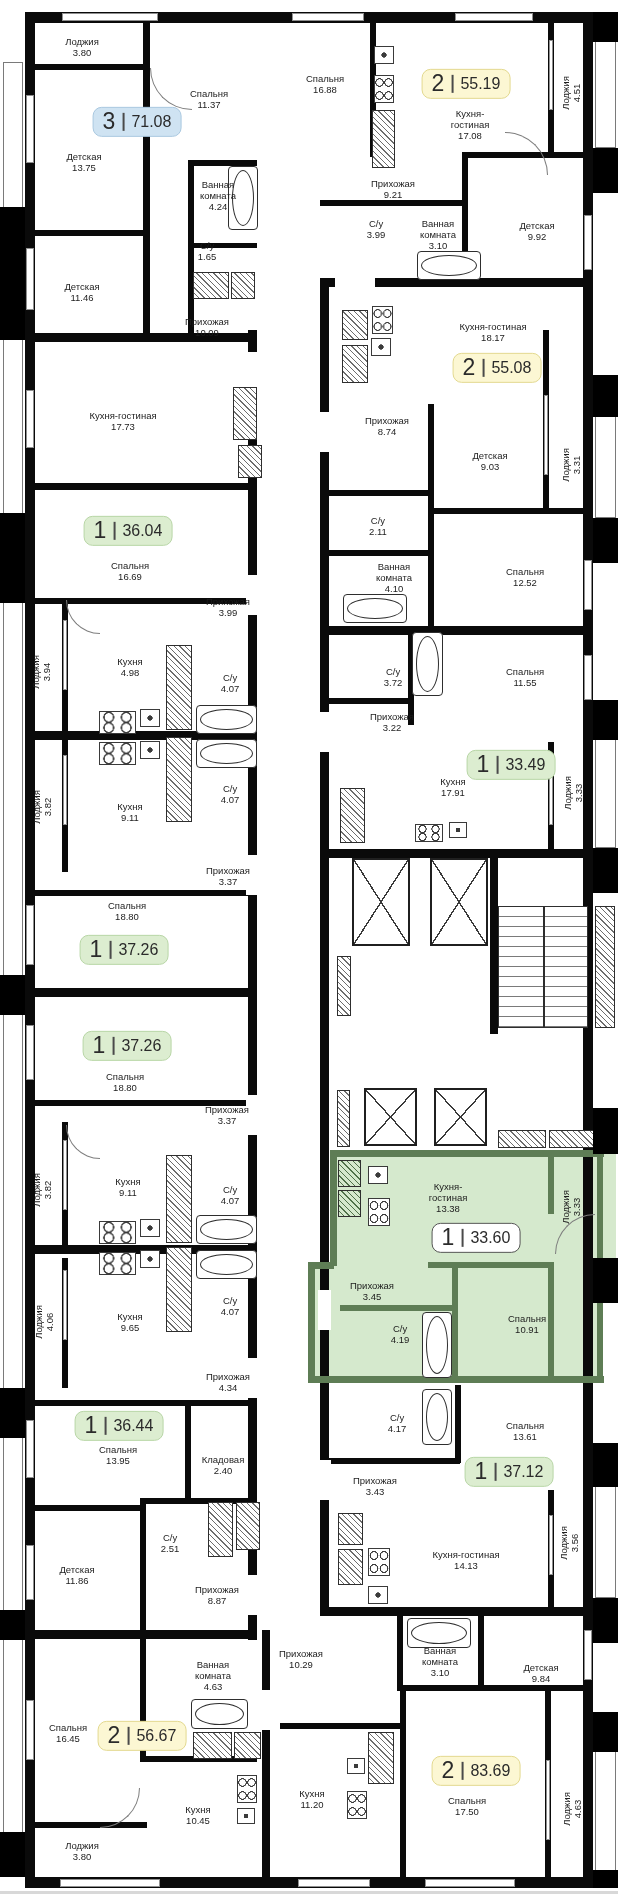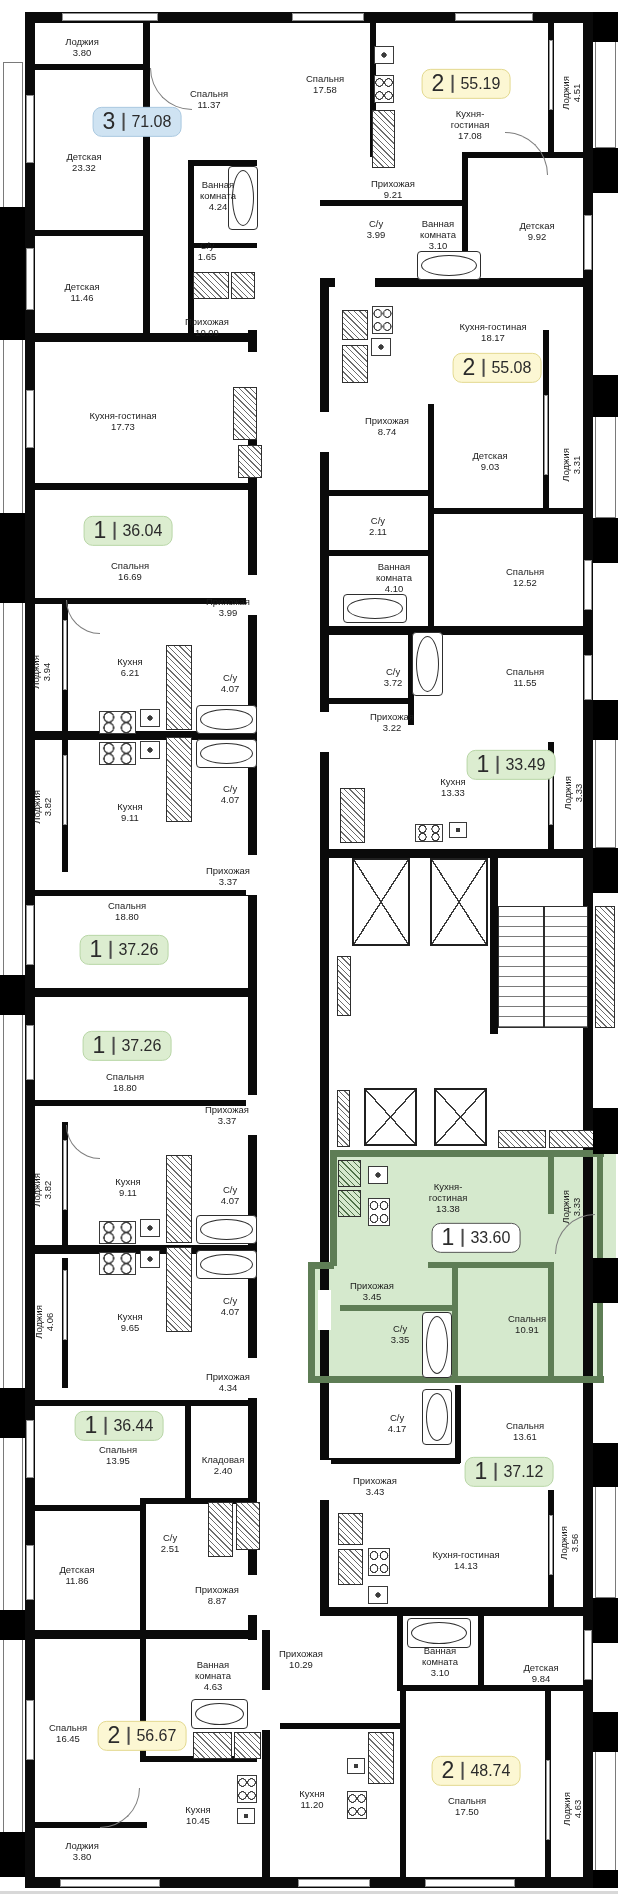--- a/index.html
+++ b/index.html
@@ -251,73 +251,73 @@
     <div class="sink" style="left: 347px; top: 1758px; width: 18px; height: 16px;"></div>
     <div class="door" style="left: 150px; top: 68px; width: 42px; height: 42px; transform: rotate(0deg);"></div>
     <div class="door" style="left: 505px; top: 132px; width: 43px; height: 43px; transform: rotate(180deg);"></div>
     <div class="door" style="left: 555px; top: 1214px; width: 40px; height: 40px; transform: rotate(90deg);"></div>
     <div class="door" style="left: 100px; top: 1788px; width: 40px; height: 40px; transform: rotate(270deg);"></div>
     <div class="door" style="left: 66px; top: 600px; width: 34px; height: 34px; transform: rotate(0deg);"></div>
     <div class="door" style="left: 66px; top: 1125px; width: 34px; height: 34px; transform: rotate(0deg);"></div>
     <div class="pageline" style="left: 0px; top: 1891px; width: 618px; height: 3px;"></div>
     <div class="room" style="left: 82px; top: 48px;"><span>Лоджия</span><span class="rarea">3.80</span></div>
     <div class="room" style="left: 209px; top: 100px;"><span>Спальня</span><span class="rarea">11.37</span></div>
-    <div class="room" style="left: 84px; top: 163px;"><span>Детская</span><span class="rarea">23.32</span></div>
+    <div class="room" style="left: 84px; top: 163px;"><span>Детская</span><span class="rarea">13.75</span></div>
     <div class="room" style="left: 218px; top: 196px;"><span>Ванная
 комната</span><span class="rarea">4.24</span></div>
     <div class="room" style="left: 207px; top: 252px;"><span>С/у</span><span class="rarea">1.65</span></div>
     <div class="room" style="left: 82px; top: 293px;"><span>Детская</span><span class="rarea">11.46</span></div>
     <div class="room" style="left: 207px; top: 328px;"><span>Прихожая</span><span class="rarea">10.09</span></div>
     <div class="room" style="left: 123px; top: 422px;"><span>Кухня-гостиная</span><span class="rarea">17.73</span></div>
-    <div class="room" style="left: 325px; top: 85px;"><span>Спальня</span><span class="rarea">17.58</span></div>
+    <div class="room" style="left: 325px; top: 85px;"><span>Спальня</span><span class="rarea">16.88</span></div>
     <div class="room" style="left: 470px; top: 125px;"><span>Кухня-
 гостиная</span><span class="rarea">17.08</span></div>
     <div class="room room--rot" style="left: 572px; top: 93px;"><span>Лоджия</span><span class="rarea">4.51</span></div>
     <div class="room" style="left: 393px; top: 190px;"><span>Прихожая</span><span class="rarea">9.21</span></div>
     <div class="room" style="left: 376px; top: 230px;"><span>С/у</span><span class="rarea">3.99</span></div>
     <div class="room" style="left: 438px; top: 235px;"><span>Ванная
 комната</span><span class="rarea">3.10</span></div>
     <div class="room" style="left: 537px; top: 232px;"><span>Детская</span><span class="rarea">9.92</span></div>
     <div class="room" style="left: 493px; top: 333px;"><span>Кухня-гостиная</span><span class="rarea">18.17</span></div>
     <div class="room" style="left: 387px; top: 427px;"><span>Прихожая</span><span class="rarea">8.74</span></div>
     <div class="room" style="left: 490px; top: 462px;"><span>Детская</span><span class="rarea">9.03</span></div>
     <div class="room room--rot" style="left: 572px; top: 465px;"><span>Лоджия</span><span class="rarea">3.31</span></div>
     <div class="room" style="left: 378px; top: 527px;"><span>С/у</span><span class="rarea">2.11</span></div>
     <div class="room" style="left: 394px; top: 578px;"><span>Ванная
 комната</span><span class="rarea">4.10</span></div>
     <div class="room" style="left: 525px; top: 578px;"><span>Спальня</span><span class="rarea">12.52</span></div>
     <div class="room" style="left: 130px; top: 572px;"><span>Спальня</span><span class="rarea">16.69</span></div>
     <div class="room" style="left: 228px; top: 608px;"><span>Прихожая</span><span class="rarea">3.99</span></div>
     <div class="room room--rot" style="left: 42px; top: 672px;"><span>Лоджия</span><span class="rarea">3.94</span></div>
-    <div class="room" style="left: 130px; top: 668px;"><span>Кухня</span><span class="rarea">6.21</span></div>
+    <div class="room" style="left: 130px; top: 668px;"><span>Кухня</span><span class="rarea">4.98</span></div>
     <div class="room" style="left: 230px; top: 684px;"><span>С/у</span><span class="rarea">4.07</span></div>
     <div class="room" style="left: 393px; top: 678px;"><span>С/у</span><span class="rarea">3.72</span></div>
     <div class="room" style="left: 525px; top: 678px;"><span>Спальня</span><span class="rarea">11.55</span></div>
     <div class="room" style="left: 392px; top: 723px;"><span>Прихожая</span><span class="rarea">3.22</span></div>
-    <div class="room" style="left: 453px; top: 788px;"><span>Кухня</span><span class="rarea">13.33</span></div>
+    <div class="room" style="left: 453px; top: 788px;"><span>Кухня</span><span class="rarea">17.91</span></div>
     <div class="room room--rot" style="left: 574px; top: 793px;"><span>Лоджия</span><span class="rarea">3.33</span></div>
     <div class="room room--rot" style="left: 43px; top: 807px;"><span>Лоджия</span><span class="rarea">3.82</span></div>
     <div class="room" style="left: 130px; top: 813px;"><span>Кухня</span><span class="rarea">9.11</span></div>
     <div class="room" style="left: 230px; top: 795px;"><span>С/у</span><span class="rarea">4.07</span></div>
     <div class="room" style="left: 228px; top: 877px;"><span>Прихожая</span><span class="rarea">3.37</span></div>
     <div class="room" style="left: 127px; top: 912px;"><span>Спальня</span><span class="rarea">18.80</span></div>
     <div class="room" style="left: 125px; top: 1083px;"><span>Спальня</span><span class="rarea">18.80</span></div>
     <div class="room" style="left: 227px; top: 1116px;"><span>Прихожая</span><span class="rarea">3.37</span></div>
     <div class="room room--rot" style="left: 43px; top: 1190px;"><span>Лоджия</span><span class="rarea">3.82</span></div>
     <div class="room" style="left: 128px; top: 1188px;"><span>Кухня</span><span class="rarea">9.11</span></div>
     <div class="room" style="left: 230px; top: 1196px;"><span>С/у</span><span class="rarea">4.07</span></div>
     <div class="room room--rot" style="left: 45px; top: 1322px;"><span>Лоджия</span><span class="rarea">4.06</span></div>
     <div class="room" style="left: 130px; top: 1323px;"><span>Кухня</span><span class="rarea">9.65</span></div>
     <div class="room" style="left: 230px; top: 1307px;"><span>С/у</span><span class="rarea">4.07</span></div>
     <div class="room" style="left: 228px; top: 1383px;"><span>Прихожая</span><span class="rarea">4.34</span></div>
     <div class="room" style="left: 448px; top: 1198px;"><span>Кухня-
 гостиная</span><span class="rarea">13.38</span></div>
     <div class="room room--rot" style="left: 572px; top: 1207px;"><span>Лоджия</span><span class="rarea">3.33</span></div>
     <div class="room" style="left: 372px; top: 1292px;"><span>Прихожая</span><span class="rarea">3.45</span></div>
-    <div class="room" style="left: 400px; top: 1335px;"><span>С/у</span><span class="rarea">3.35</span></div>
+    <div class="room" style="left: 400px; top: 1335px;"><span>С/у</span><span class="rarea">4.19</span></div>
     <div class="room" style="left: 527px; top: 1325px;"><span>Спальня</span><span class="rarea">10.91</span></div>
     <div class="room" style="left: 397px; top: 1424px;"><span>С/у</span><span class="rarea">4.17</span></div>
     <div class="room" style="left: 525px; top: 1432px;"><span>Спальня</span><span class="rarea">13.61</span></div>
     <div class="room" style="left: 375px; top: 1487px;"><span>Прихожая</span><span class="rarea">3.43</span></div>
     <div class="room" style="left: 466px; top: 1561px;"><span>Кухня-гостиная</span><span class="rarea">14.13</span></div>
     <div class="room room--rot" style="left: 570px; top: 1543px;"><span>Лоджия</span><span class="rarea">3.56</span></div>
     <div class="room" style="left: 118px; top: 1456px;"><span>Спальня</span><span class="rarea">13.95</span></div>
     <div class="room" style="left: 223px; top: 1466px;"><span>Кладовая</span><span class="rarea">2.40</span></div>
     <div class="room" style="left: 170px; top: 1544px;"><span>С/у</span><span class="rarea">2.51</span></div>
     <div class="room" style="left: 77px; top: 1576px;"><span>Детская</span><span class="rarea">11.86</span></div>
@@ -385,15 +385,15 @@
       <span class="badge-area">37.12</span>
     </div>
     <div class="badge" style="left: 142px; top: 1736px; background: rgb(252, 247, 211); border-color: rgb(227, 217, 143);">
       <span class="badge-num">2</span>
       <span class="badge-sep"></span>
       <span class="badge-area">56.67</span>
     </div>
     <div class="badge" style="left: 476px; top: 1771px; background: rgb(252, 247, 211); border-color: rgb(227, 217, 143);">
       <span class="badge-num">2</span>
       <span class="badge-sep"></span>
-      <span class="badge-area">48.74</span>
+      <span class="badge-area">83.69</span>
     </div>
   </div>
 
 </body></html>

